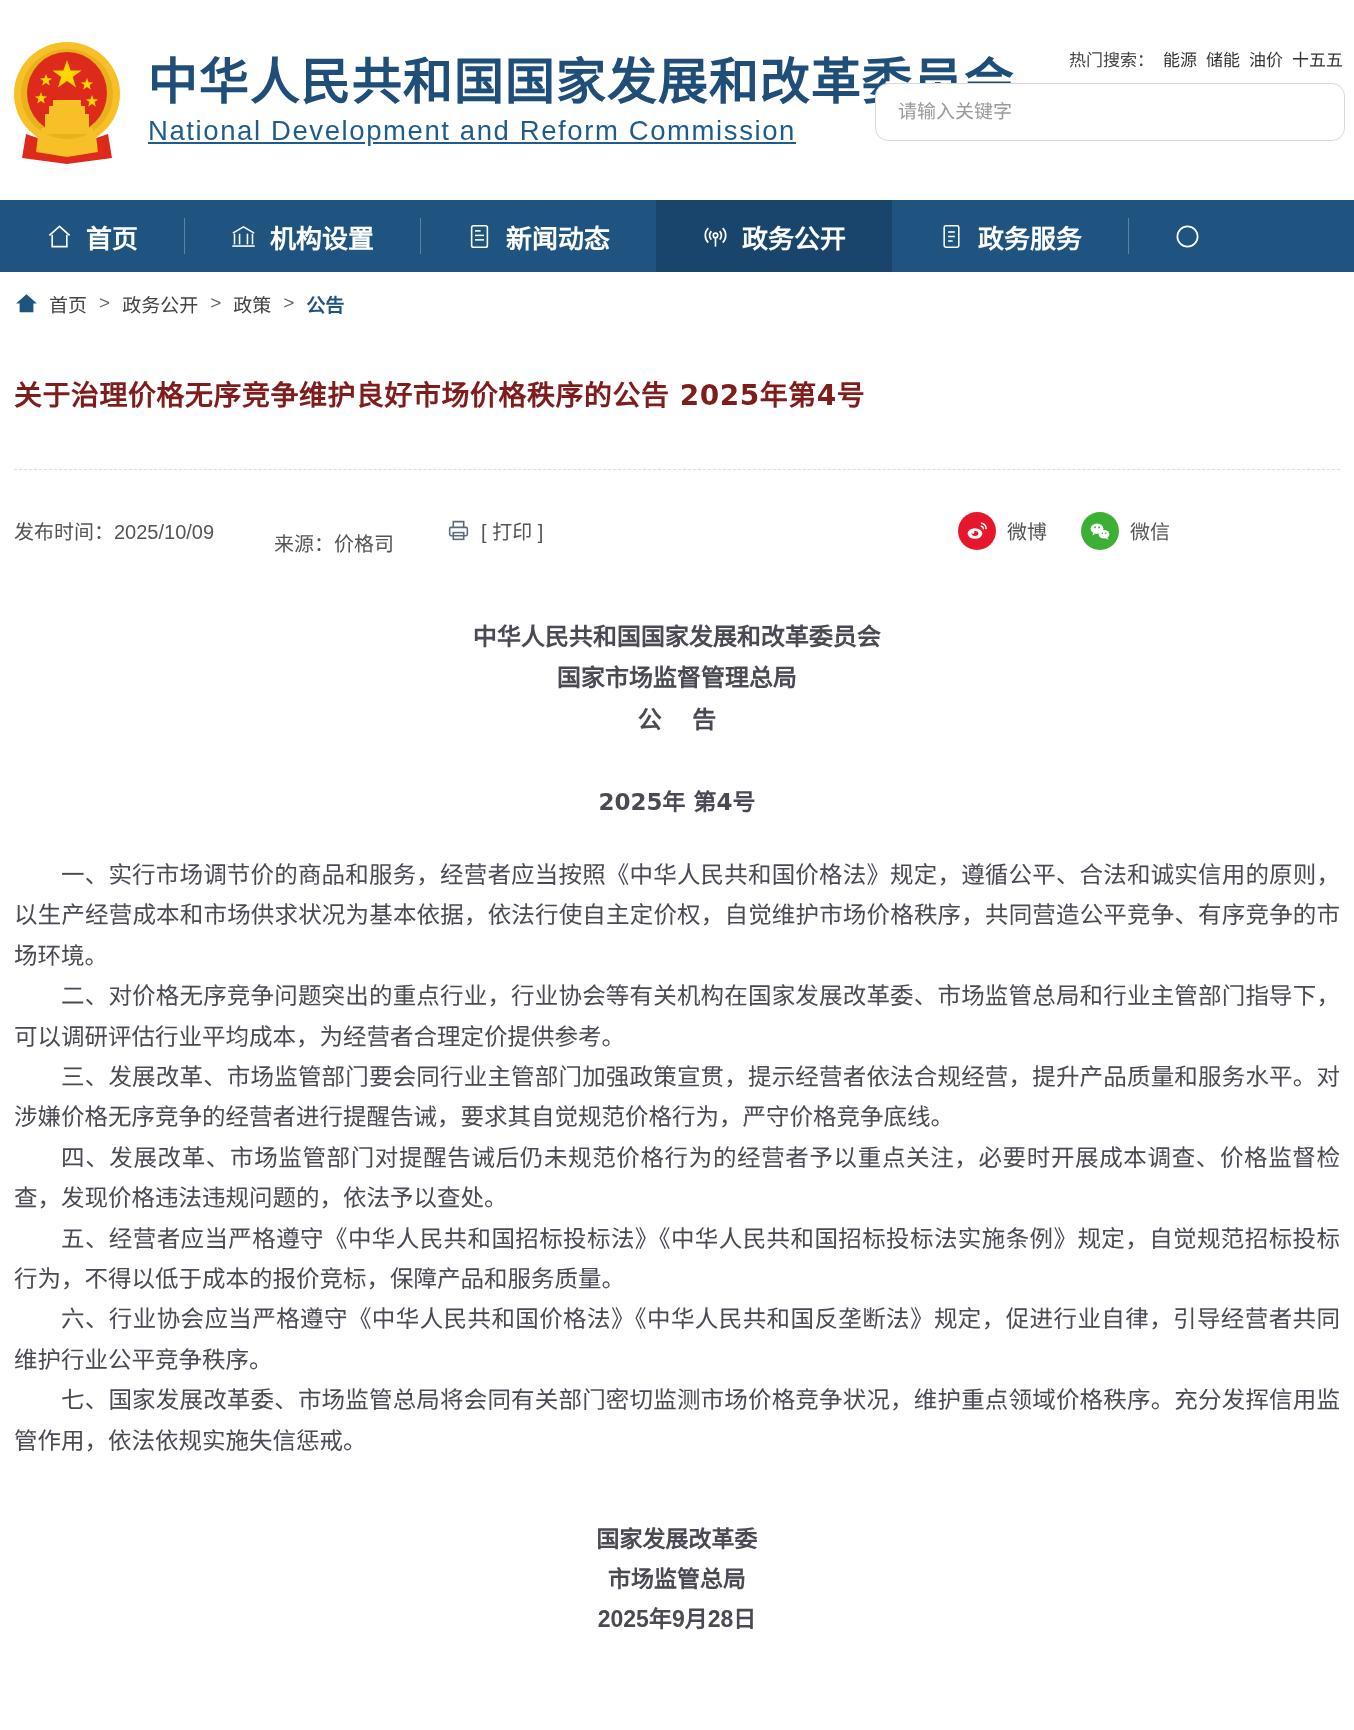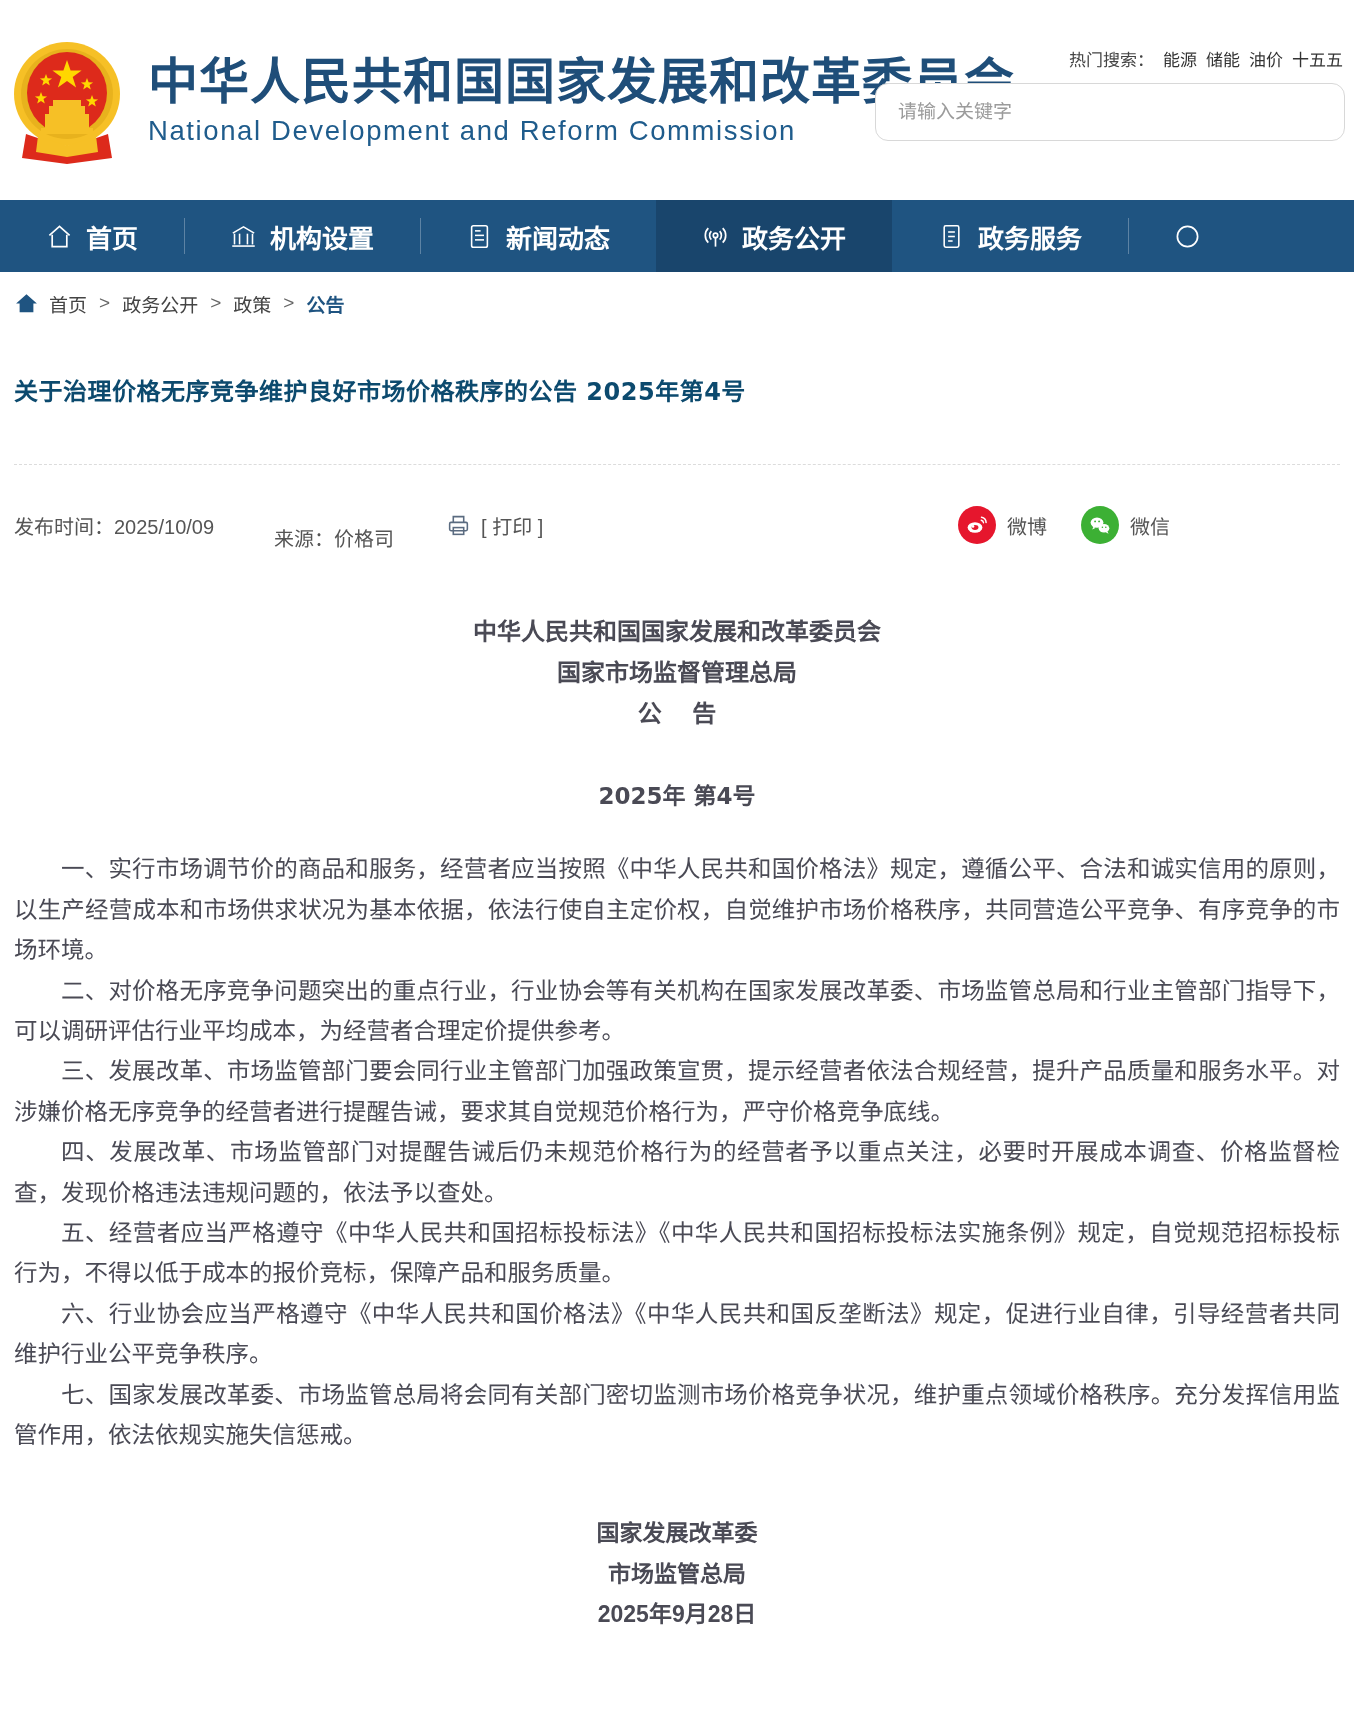--- a/index.html
+++ b/index.html
@@ -36,20 +36,21 @@
     line-height: 1.14;
     white-space: nowrap;
   }
   .brand-en {
     font-family: "Liberation Sans", sans-serif;
     font-size: 27.5px;
     color: #1f5c8c;
     letter-spacing: 1.6px;
     white-space: nowrap;
     margin-top: 4px;
+    text-decoration: underline;
   }
 
   .search-zone {
     position: absolute;
     right: 9px;
     top: 46px;
     width: 470px;
   }
   .hot-search {
     font-size: 17px;
@@ -128,23 +129,23 @@
   .breadcrumb a { color: #444; text-decoration: none; }
   .breadcrumb .sep { color: #666; margin: 0 2px; }
   .breadcrumb .current { color: #1f5481; font-weight: bold; }
 
   
   .article {
     padding: 0 14px;
   }
   .article-title {
     font-family: "DejaVu Sans", sans-serif;
-    font-size: 24px;
+    font-size: 28px;
     font-weight: bold;
-    color: #0c4a6e;
+    color: #7f1d1d;
     line-height: 1.4;
     margin: 42px 0 54px 0;
     letter-spacing: 0.5px;
   }
   .meta-divider {
     border: none;
     border-top: 1px dashed #dcdcdc;
     margin: 0 0 34px 0;
   }
   .meta-bar {

